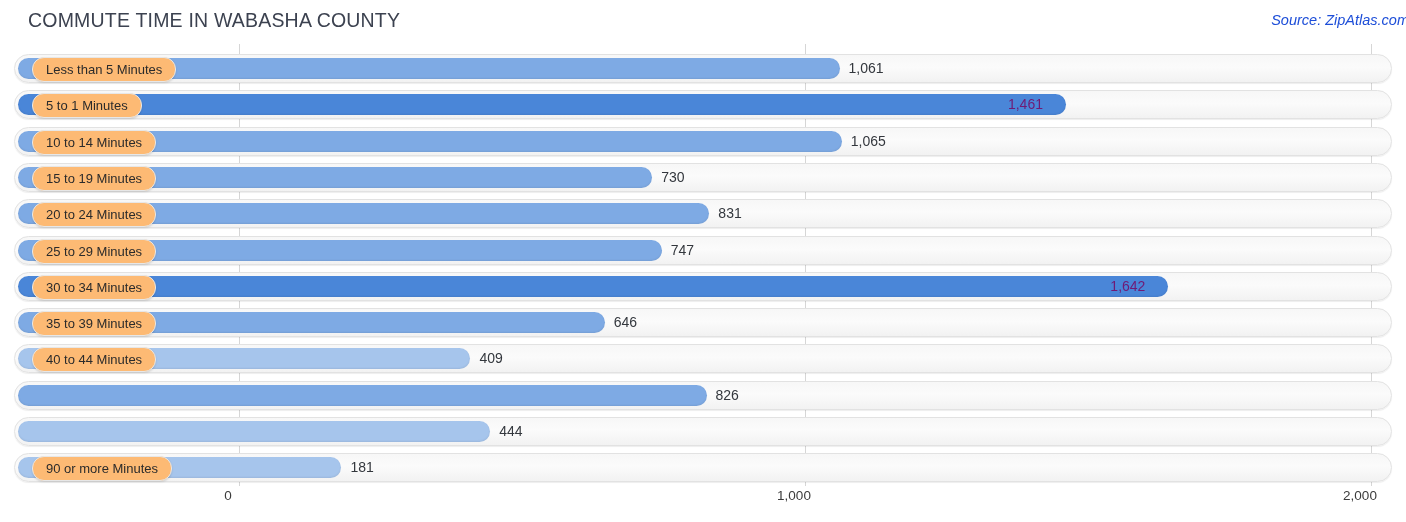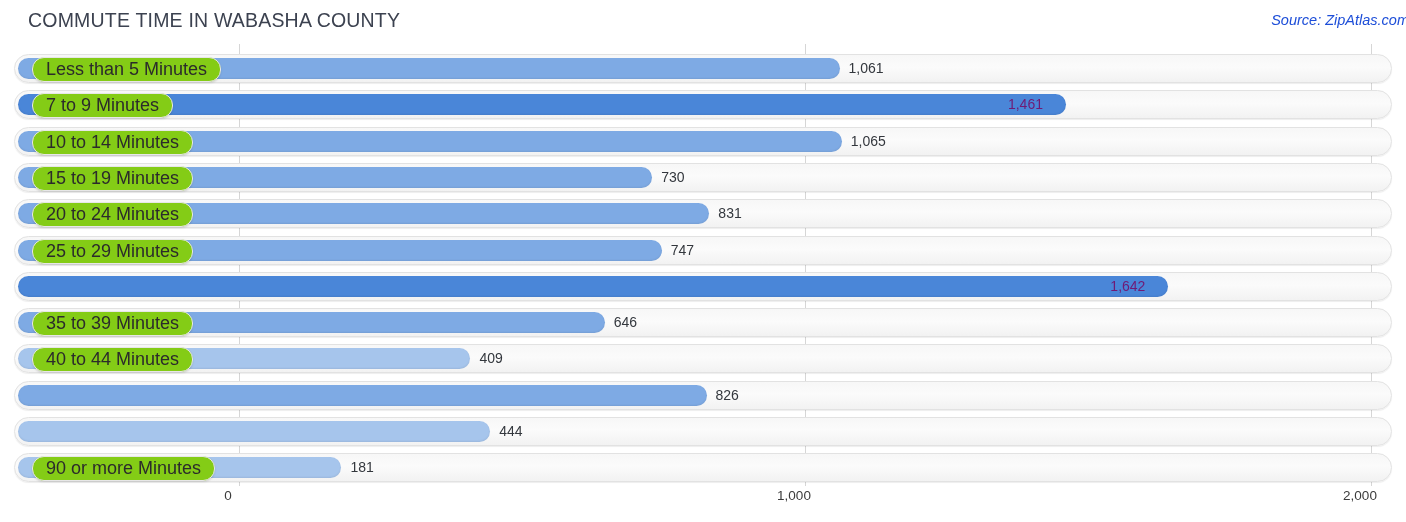--- a/index.html
+++ b/index.html
@@ -100,24 +100,24 @@
     background: #a6c5ec;
   }
   .bar-label-pill {
     position: absolute;
     left: 18px;
     top: 3px;
     height: 23px;
     line-height: 23px;
     padding: 0 13px;
     border-radius: 12px;
-    background: #84cc16;
+    background: #fdba74;
     border: 1px solid #e7e7e7;
     box-shadow: 0 1px 2px rgba(0,0,0,0.13);
-    font-size: 18px;
+    font-size: 13px;
     color: #2b2b2b;
     white-space: nowrap;
   }
   .bar-value {
     position: absolute;
     top: 0;
     height: 23px;
     line-height: 29px;
     font-size: 14px;
     white-space: nowrap;
@@ -163,21 +163,21 @@
   <div id="rows">
       <div class="bar-row" style="top: 10px;">
         <div class="bar-track"></div>
         <div class="bar-fill" style="width: 821.526px;"></div>
         <div class="bar-label-pill">Less than 5 Minutes</div>
         <div class="bar-value outside" style="left: 834.526px;">1,061</div>
       </div>
       <div class="bar-row" style="top: 46.3px;">
         <div class="bar-track"></div>
         <div class="bar-fill dark" style="width: 1047.93px;"></div>
-        <div class="bar-label-pill">7 to 9 Minutes</div>
+        <div class="bar-label-pill">5 to 1 Minutes</div>
         <div class="bar-value inside" style="left: 993.926px;">1,461</div>
       </div>
       <div class="bar-row" style="top: 82.6px;">
         <div class="bar-track"></div>
         <div class="bar-fill" style="width: 823.79px;"></div>
         <div class="bar-label-pill">10 to 14 Minutes</div>
         <div class="bar-value outside" style="left: 836.79px;">1,065</div>
       </div>
       <div class="bar-row" style="top: 118.9px;">
         <div class="bar-track"></div>
@@ -193,20 +193,21 @@
       </div>
       <div class="bar-row" style="top: 191.5px;">
         <div class="bar-track"></div>
         <div class="bar-fill" style="width: 643.802px;"></div>
         <div class="bar-label-pill">25 to 29 Minutes</div>
         <div class="bar-value outside" style="left: 656.802px;">747</div>
       </div>
       <div class="bar-row" style="top: 227.8px;">
         <div class="bar-track"></div>
         <div class="bar-fill dark" style="width: 1150.37px;"></div>
+        <div class="bar-label-pill">30 to 34 Minutes</div>
         <div class="bar-value inside" style="left: 1096.37px;">1,642</div>
       </div>
       <div class="bar-row" style="top: 264.1px;">
         <div class="bar-track"></div>
         <div class="bar-fill" style="width: 586.636px;"></div>
         <div class="bar-label-pill">35 to 39 Minutes</div>
         <div class="bar-value outside" style="left: 599.636px;">646</div>
       </div>
       <div class="bar-row" style="top: 300.4px;">
         <div class="bar-track"></div>

